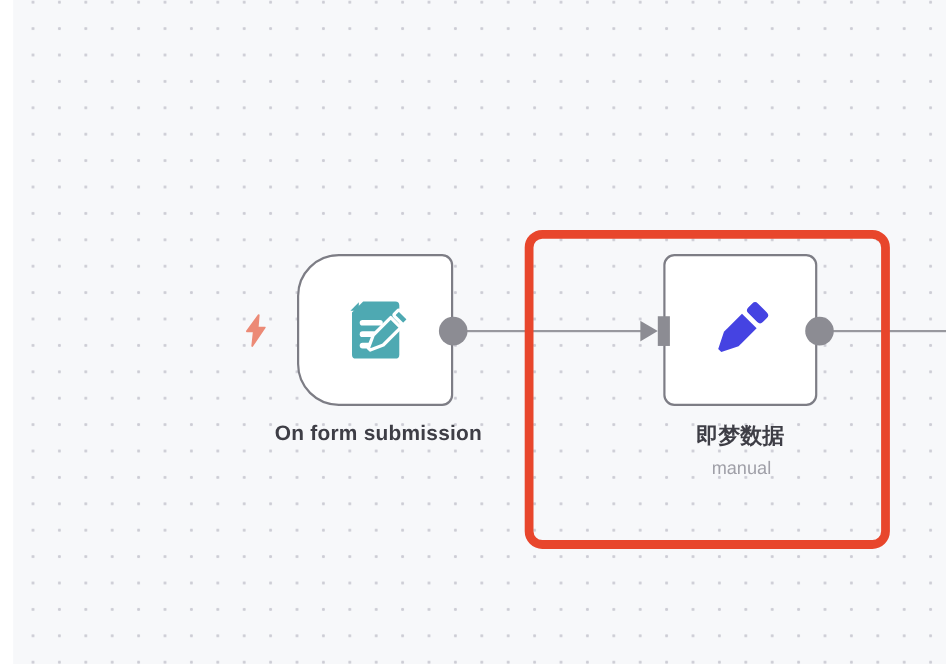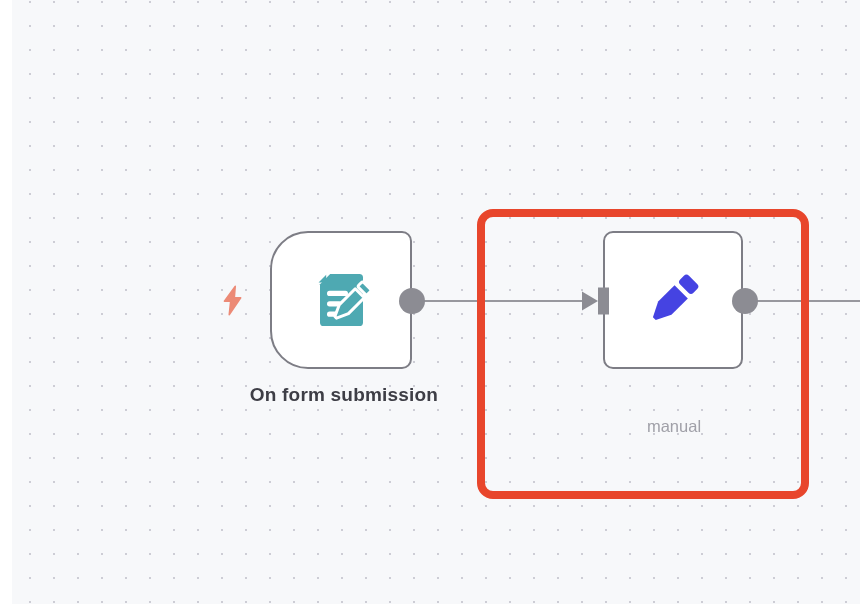--- a/index.html
+++ b/index.html
@@ -148,17 +148,18 @@
         <rect x="11.3" y="1.8" width="9.4" height="6.2" rx="1.8" fill="#4543E2"></rect>
 
         <path d="M11.3 10.2 h9.4 V21.8 L17 29.2 h-2 L11.3 21.8 Z" fill="#4543E2" stroke-linejoin="round"></path>
       </g>
     </svg>
   </div>
 
   <div class="endpoint-out ep2"></div>
 
   <div class="node-label label-1">On form submission</div>
+  <div class="node-label label-2">即梦数据</div>
   <div class="node-sublabel">manual</div>
 
   <div class="highlight-box"></div>
 
 </div>
 
 </body></html>

